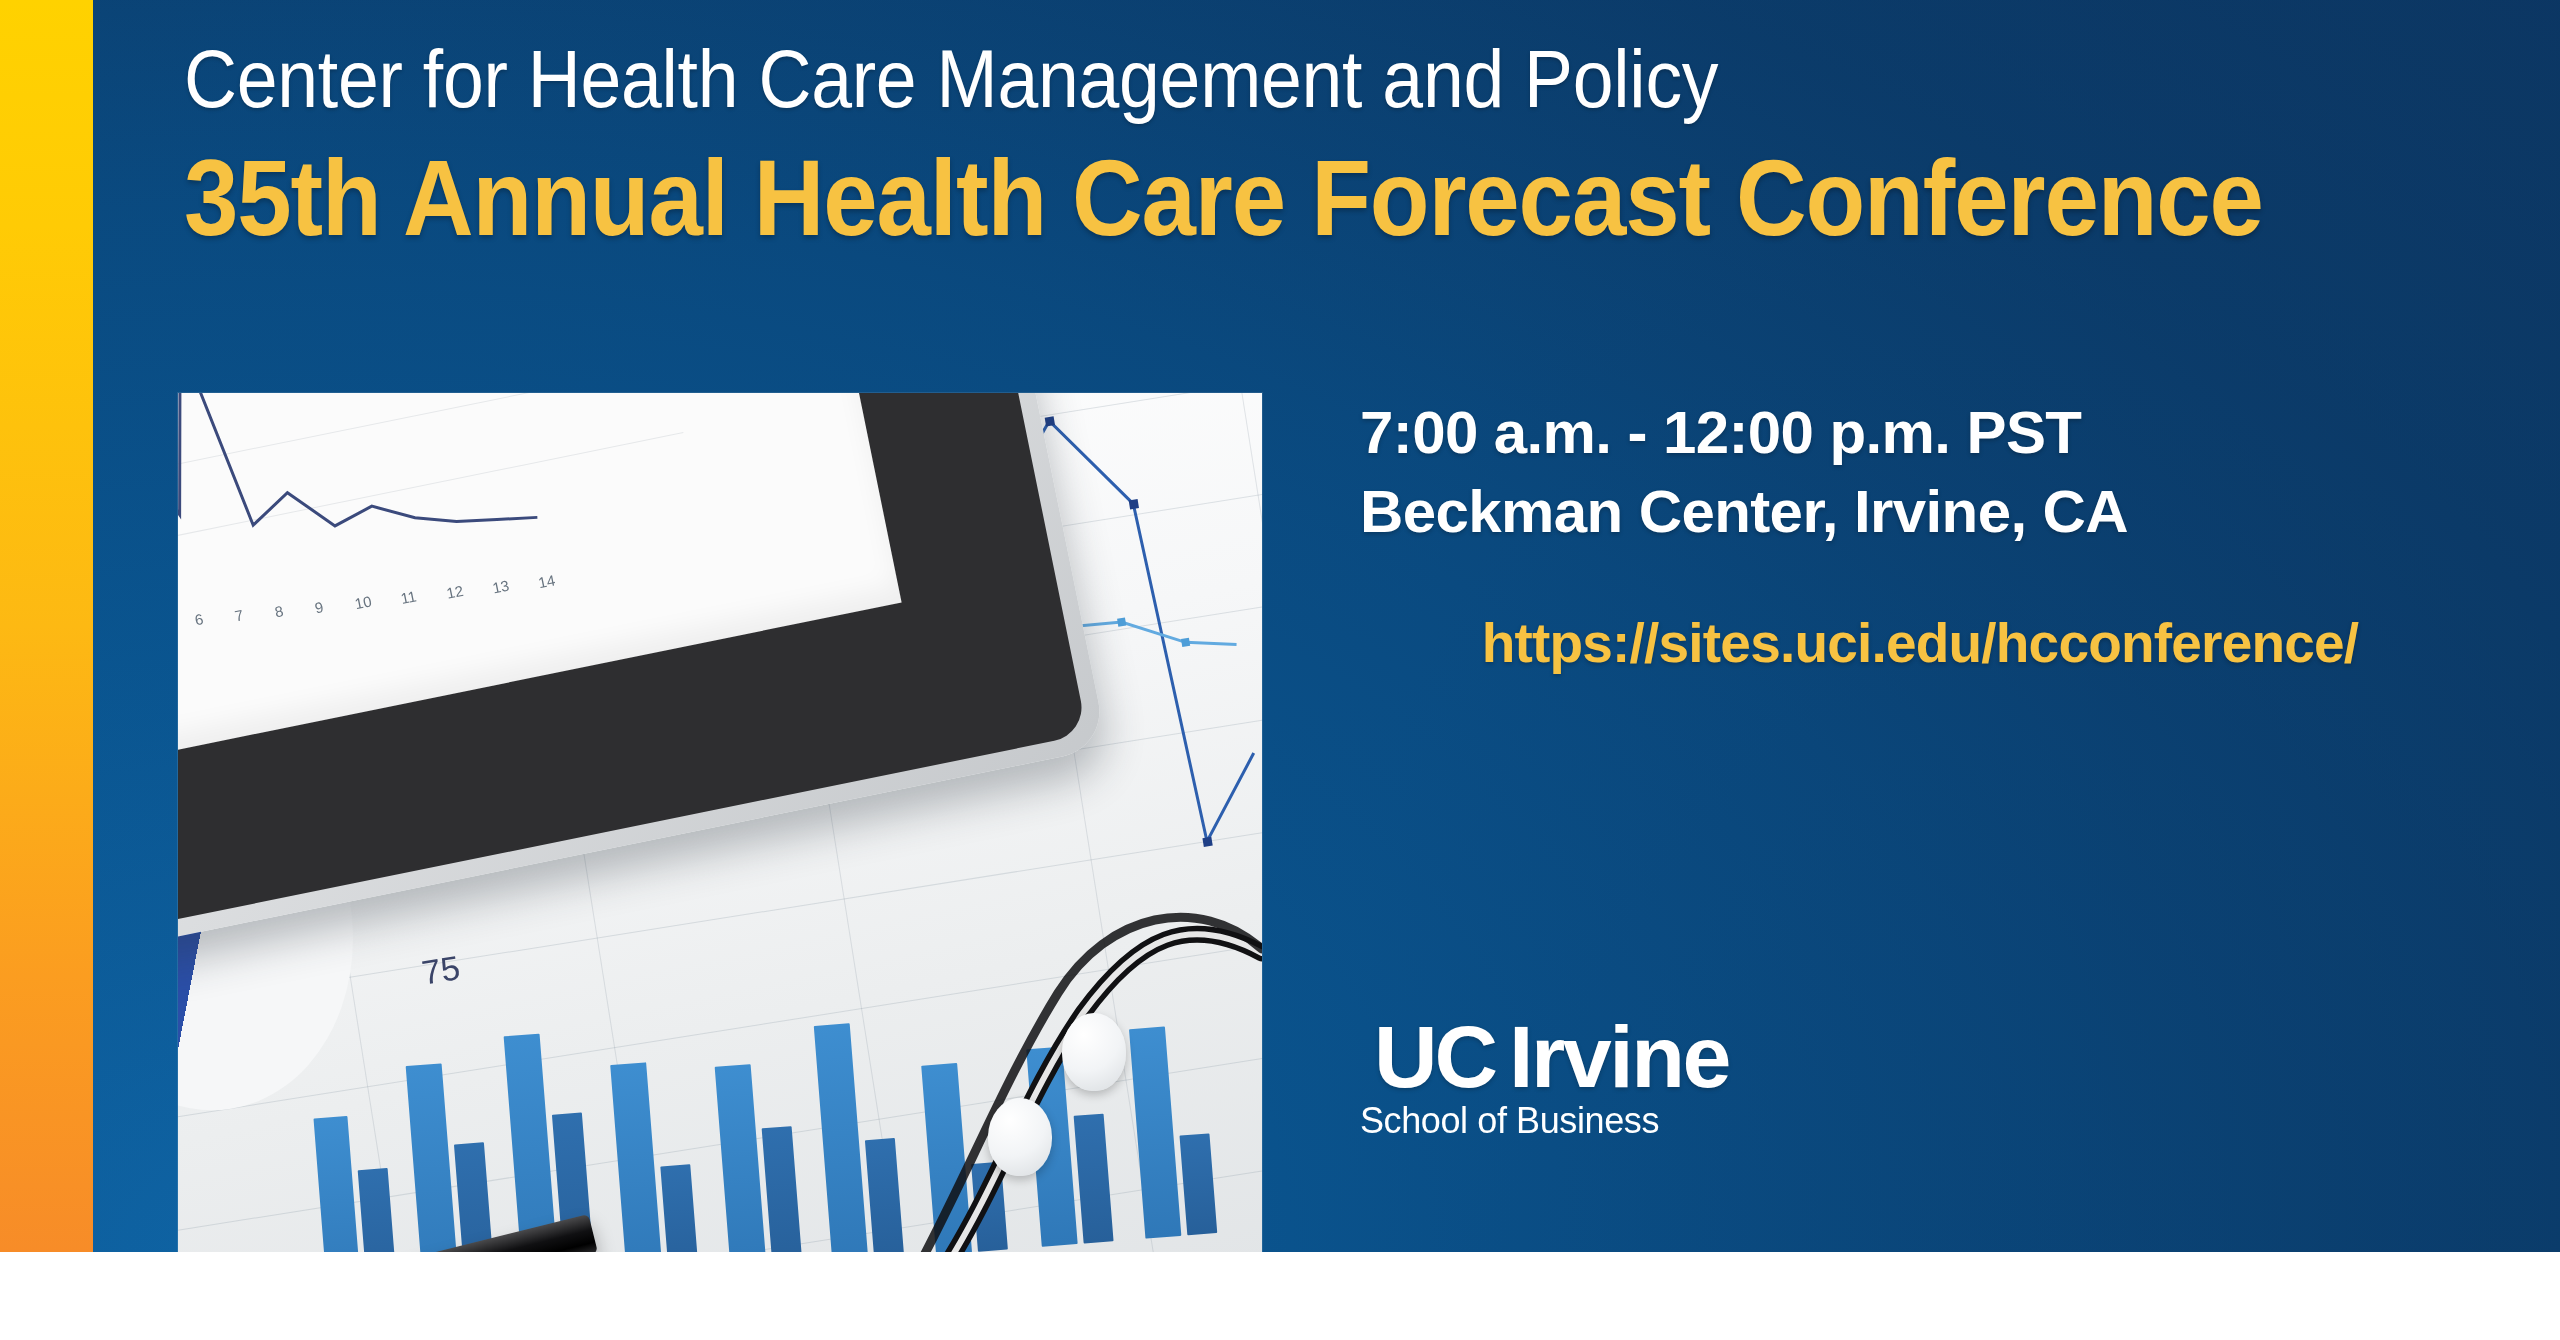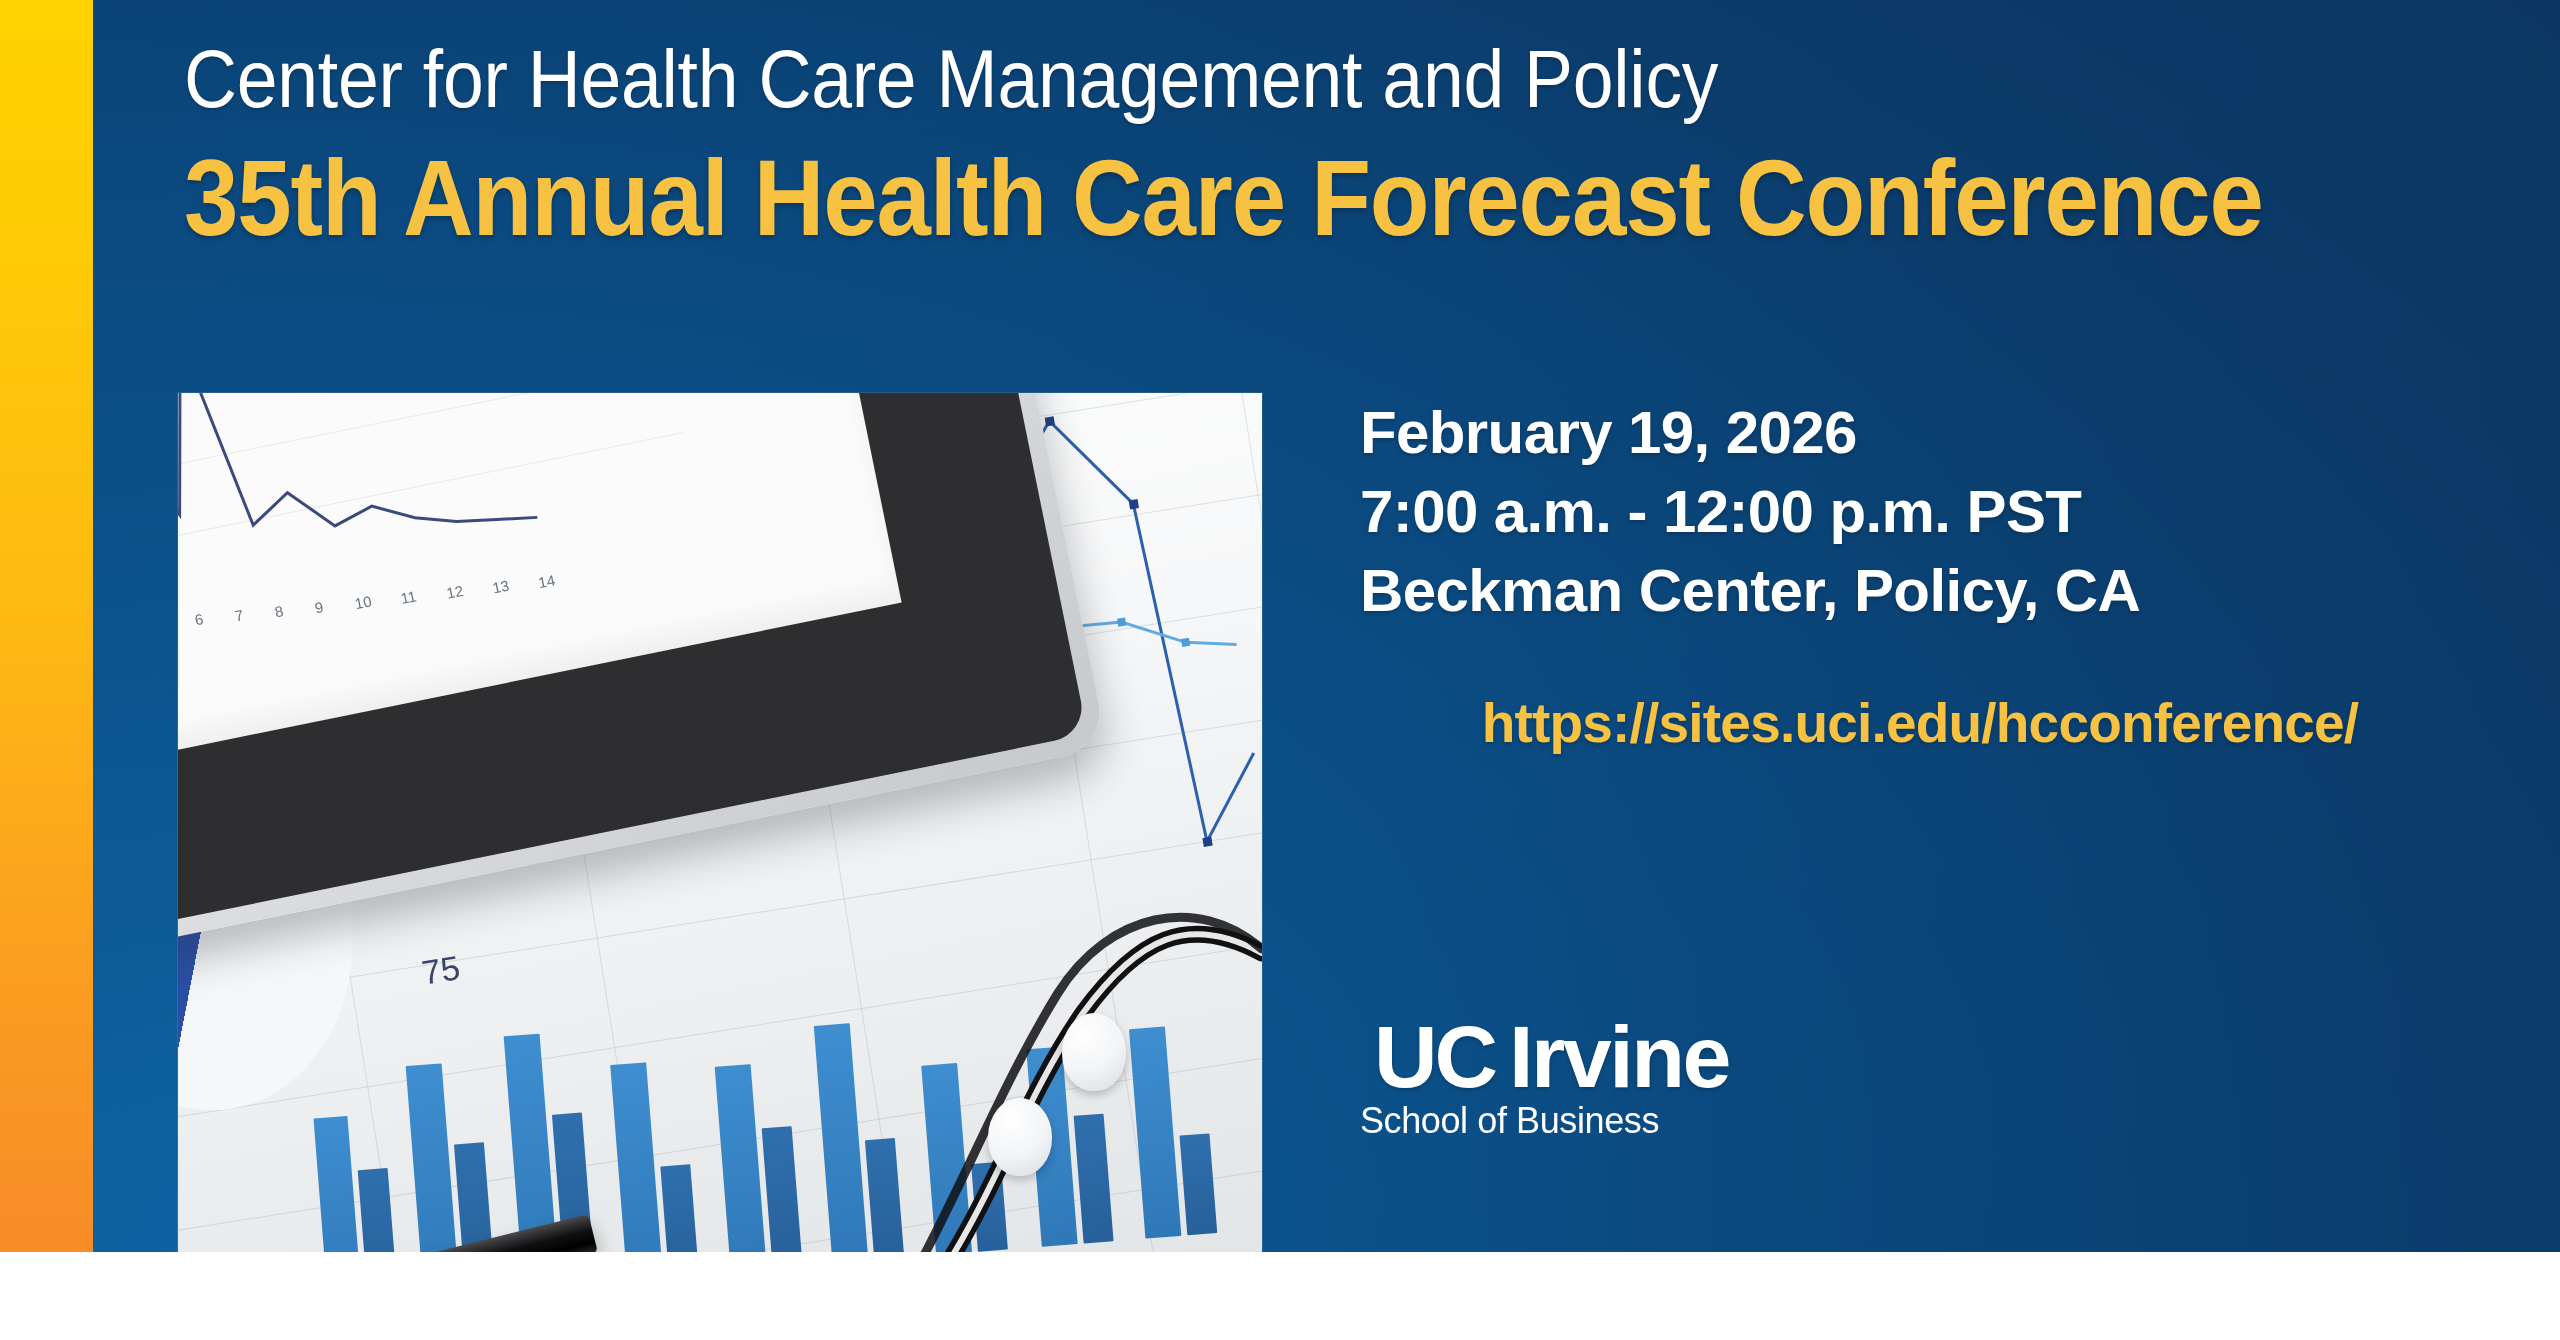--- a/index.html
+++ b/index.html
@@ -425,23 +425,22 @@
     </svg>
     <div class="earbud" style="left:884px; top:620px;"></div>
     <div class="earbud" style="left:810px; top:705px;"></div>
 
     <div class="pen-body"></div>
 
     <div class="pen-tip"></div>
   </div>
 
   <div class="details">
-    <div class="detail-line">February 19, 2026</div>
     <div class="detail-line">7:00 a.m. - 12:00 p.m. PST</div>
-    <div class="detail-line">Beckman Center, Policy, CA</div>
+    <div class="detail-line">Beckman Center, Irvine, CA</div>
     <div class="url-line">https://sites.uci.edu/hcconference/</div>
   </div>
 
   <div class="logo">
     <div class="logo-uci">
       <span class="uc">UC</span><span class="irv">Irvine</span>
     </div>
     <div class="logo-sub2">School of Business</div>
   </div>
 

